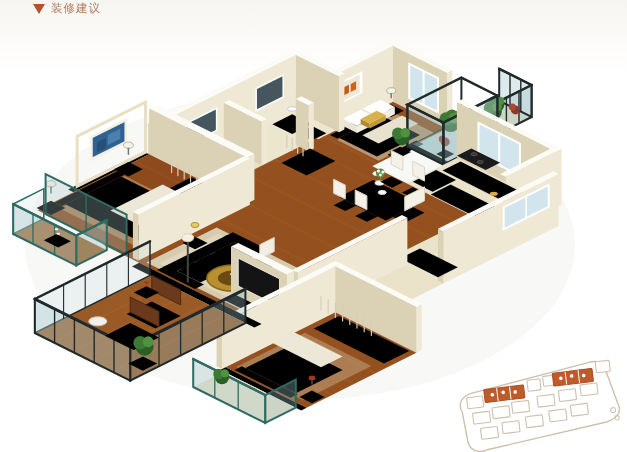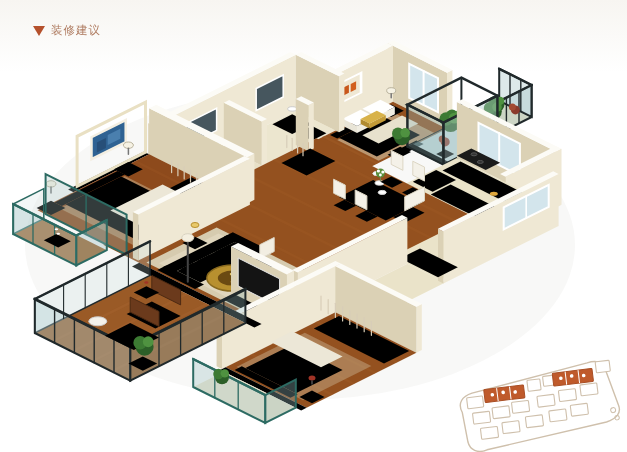--- a/index.html
+++ b/index.html
@@ -1,19 +1,19 @@
 <!DOCTYPE html>
 <html><head>
 <meta charset="utf-8">
 <style>
   html,body{margin:0;padding:0;background:#ffffff;}
   .stage{position:relative;width:627px;height:452px;overflow:hidden;
          background:linear-gradient(#f7f5f1,#ffffff 16%);
          font-family:"Liberation Sans", sans-serif;}
-  .header{position:absolute;left:33px;top:23px;display:flex;align-items:center;gap:6px;z-index:5;}
+  .header{position:absolute;left:33px;top:1px;display:flex;align-items:center;gap:6px;z-index:5;}
   .tri{width:0;height:0;border-left:6px solid transparent;border-right:6px solid transparent;
        border-top:10px solid #b5512c;display:inline-block;}
   .header-label{font-size:11.5px;letter-spacing:1px;color:#ae7a5f;}
   svg{position:absolute;left:0;top:0;}
 </style>
 </head>
 <body>
 
 <div class="stage">
   <div class="header">

